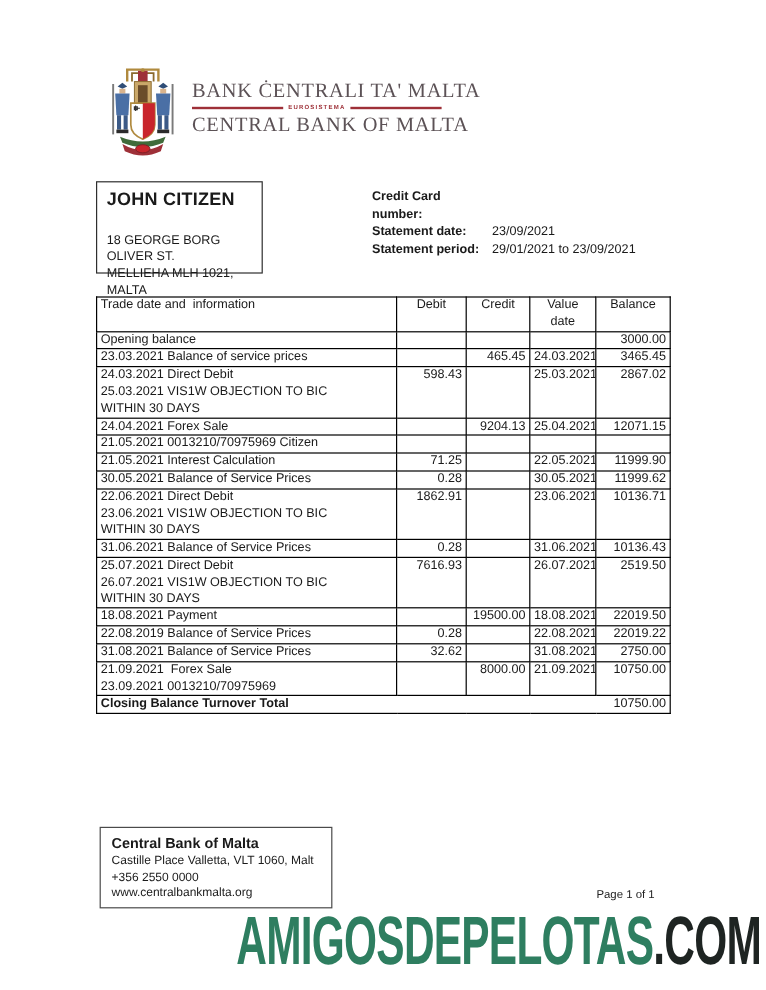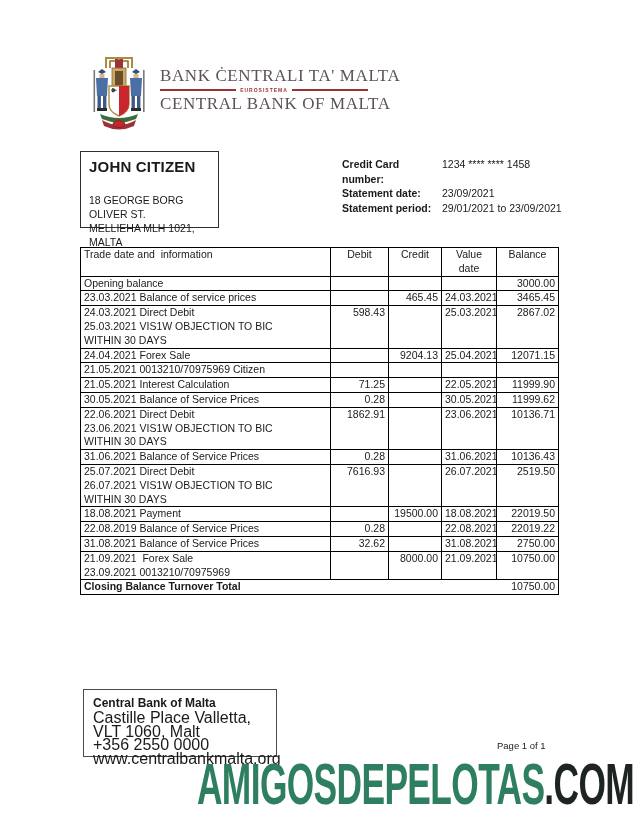--- a/index.html
+++ b/index.html
@@ -15,40 +15,40 @@
   .bank-line { font-size:17px; letter-spacing:0.6px; white-space:nowrap; }
   .euro-divider { display:flex; align-items:center; gap:4px; margin:1px 0 1px 0; }
   .euro-divider .rule { flex:1; height:2px; background:#9e3038; }
   .euro-divider .euro-txt { font-family:"Liberation Sans", sans-serif; font-size:5px; letter-spacing:1px; color:#9e3038; font-weight:bold; white-space:nowrap; }
   
   .customer-box { position:absolute; left:80px; top:151px; width:139px; height:77px; border:1px solid #2e2e2e; padding:6px 8px 0 8px; }
   .customer-name { font-size:15px; font-weight:bold; letter-spacing:0.2px; margin-bottom:18px; }
   .addr-line { font-size:10.5px; line-height:14px; }
   
   .stmt-info { position:absolute; left:310px; top:157px; font-size:10.5px; }
-  .stmt-row { display:flex; line-height:14.5px;margin-left:32px; }
+  .stmt-row { display:flex; line-height:14.5px; }
   .stmt-label { font-weight:bold; width:100px; }
   .stmt-value { }
   
   .tx-table { position:absolute; left:80px; top:247px; width:478px; border-collapse:collapse; table-layout:fixed; }
   .tx-table th, .tx-table td {
     border:1px solid #000; font-size:10.5px; line-height:13.8px;
     vertical-align:top; padding:0 3px; overflow:hidden; white-space:pre-wrap;
   }
   .tx-table th { font-weight:normal; text-align:center; border-top:1.4px solid #000; border-bottom:1.4px solid #000; }
   .tx-table th.h-info { text-align:left; }
   .c-num { text-align:right; padding-right:5px; }
   .c-date { text-align:left; padding-left:4px;margin-left:38px; }
   tr.closing td { border-top:1.6px solid #000; border-bottom:1.4px solid #000; }
   tr.closing .cl-label { font-weight:bold; border-right:none; }
   tr.closing .cl-bal { border-left:none; }
   
   .footer-box { position:absolute; left:83px; top:689px; width:194px; height:68px; border:1.5px solid #4a4a4a; padding:6px 9px 0 9px; }
   .footer-title { font-size:12px; font-weight:bold; margin-bottom:1px; }
-  .footer-line { font-size:16px; line-height:13.5px; }
+  .footer-line { font-size:10px; line-height:13.5px; }
   .page-label { position:absolute; left:497px; top:740px; font-size:9.5px; color:#222; }
   
   .watermark {
     position:absolute; right:4px; top:756px; display:flex; white-space:nowrap;
     font-weight:bold; font-size:57px; letter-spacing:-1px; line-height:1;
     transform:scaleX(0.62); transform-origin:right center;
   }
   .wm-green { color:#2e7e60; }
   .wm-dark { color:#1e2422; }
 </style>
@@ -113,21 +113,20 @@
     <div class="customer-name">JOHN CITIZEN</div>
     <div class="addr-line">18 GEORGE BORG</div>
     <div class="addr-line">OLIVER ST.</div>
     <div class="addr-line">MELLIEHA MLH 1021,</div>
     <div class="addr-line">MALTA</div>
   </div>
 
   <div class="stmt-info">
     <div class="stmt-row">
       <span class="stmt-label">Credit Card number:</span>
-      <span class="stmt-value">1234 **** **** 1458</span>
     </div>
     <div class="stmt-row">
       <span class="stmt-label">Statement date:</span>
       <span class="stmt-value">23/09/2021</span>
     </div>
     <div class="stmt-row">
       <span class="stmt-label">Statement period:</span>
       <span class="stmt-value">29/01/2021 to 23/09/2021</span>
     </div>
   </div>

